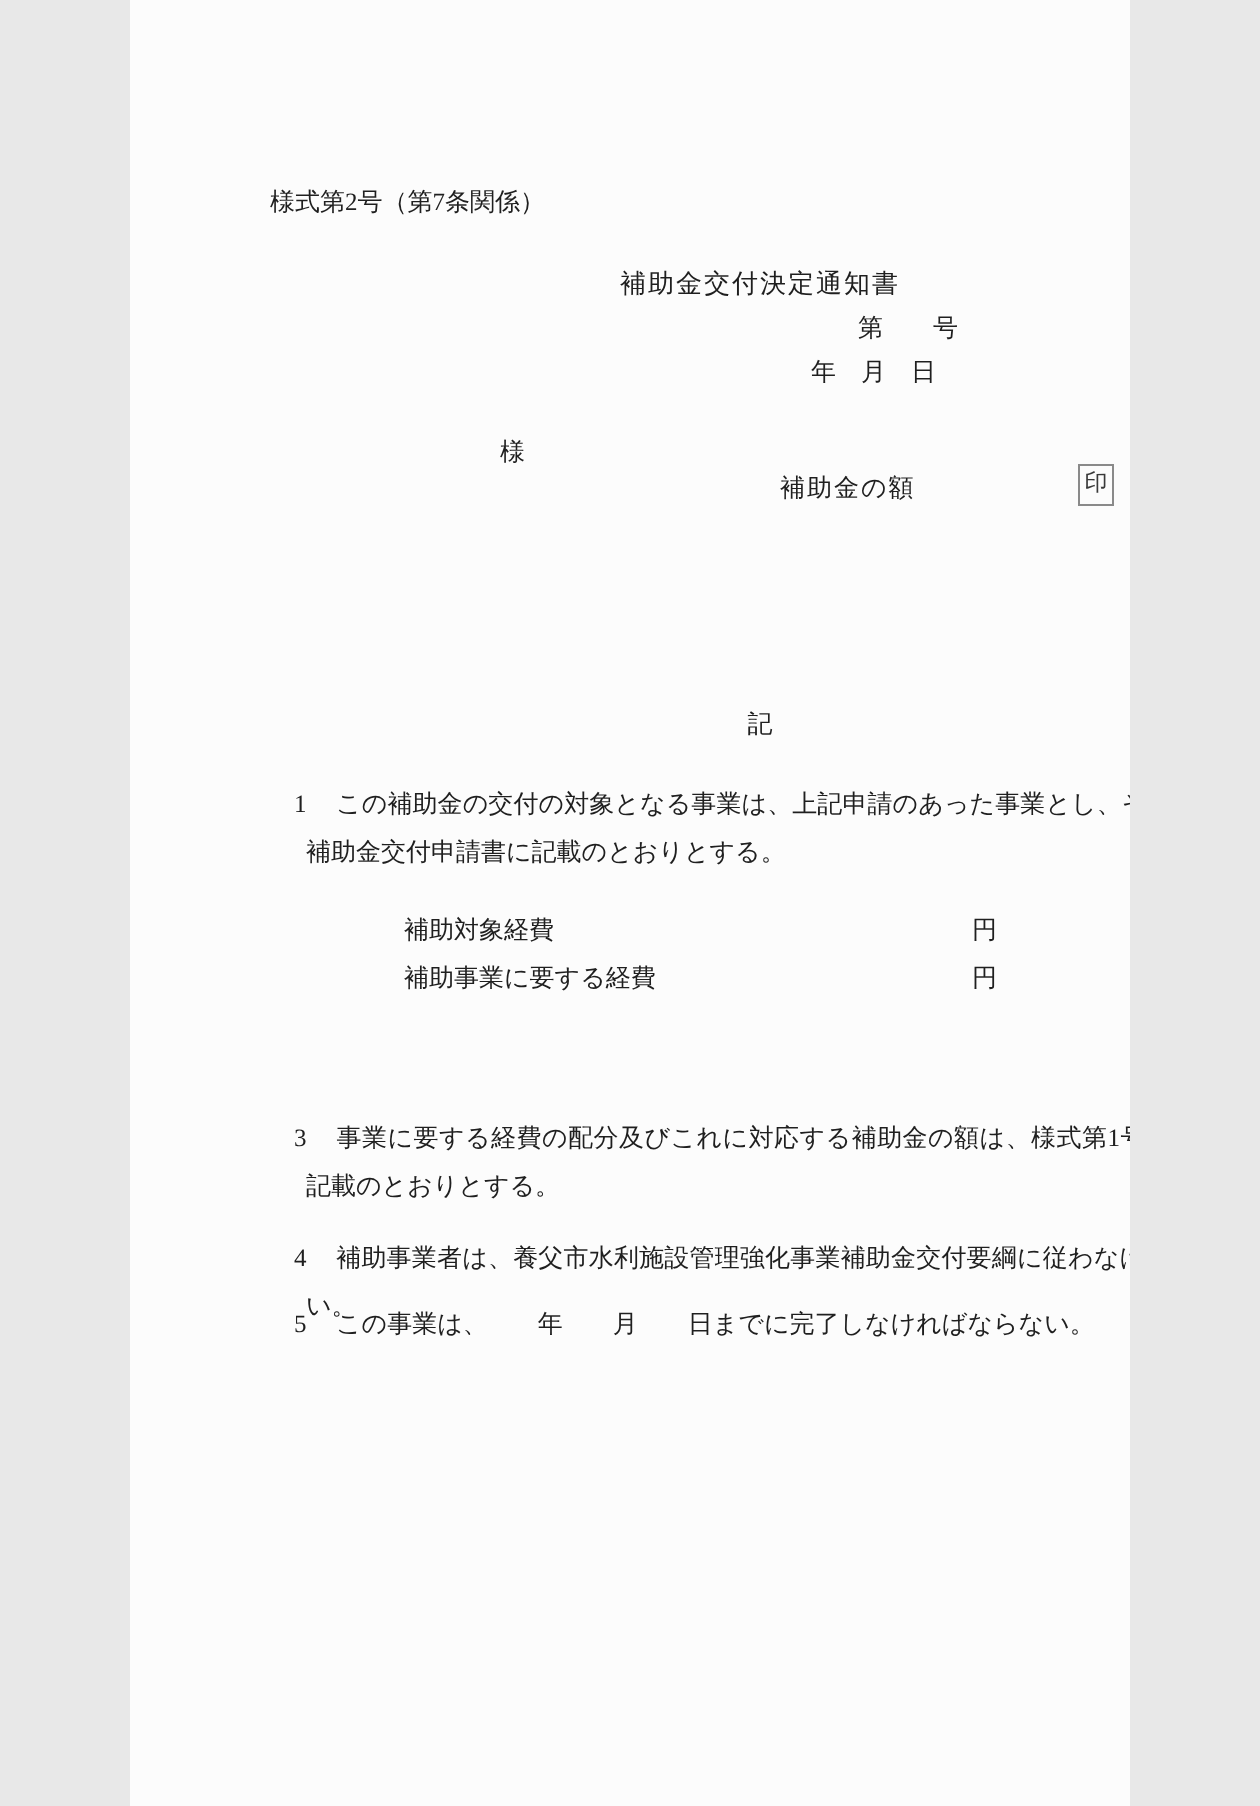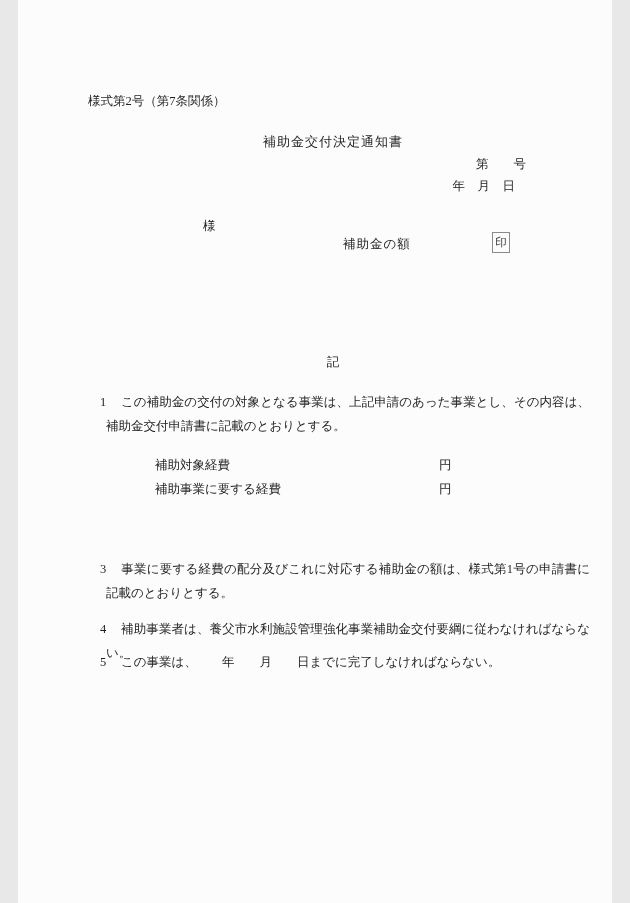--- a/index.html
+++ b/index.html
@@ -2,21 +2,21 @@
 <html lang="ja"><head>
 <meta charset="utf-8">
 <style>
   html, body {
     margin: 0;
     padding: 0;
     background: #e8e8e8;
   }
   .page {
     position: relative;
-    width: 594px;
+    width: 500px;
     height: 903px;
     margin: 0 auto;
     background: #fcfcfc;
     color: #1f1f1f;
     font-family: "Liberation Serif", "DejaVu Serif", serif;
     font-size: 12.5px;
     line-height: 23.5px;
     overflow: hidden;
   }
   .abs { position: absolute; }

